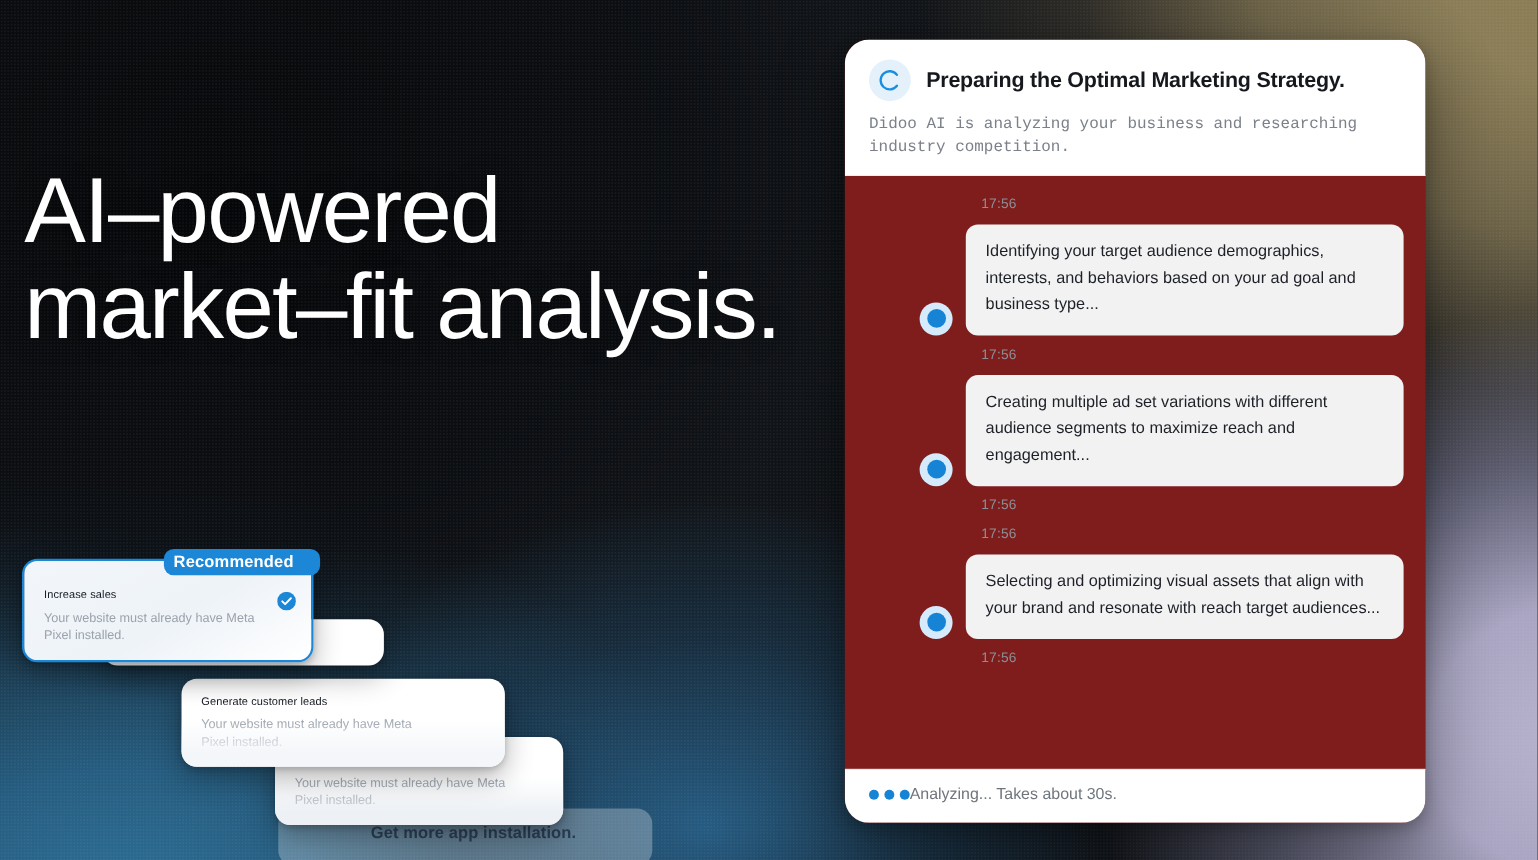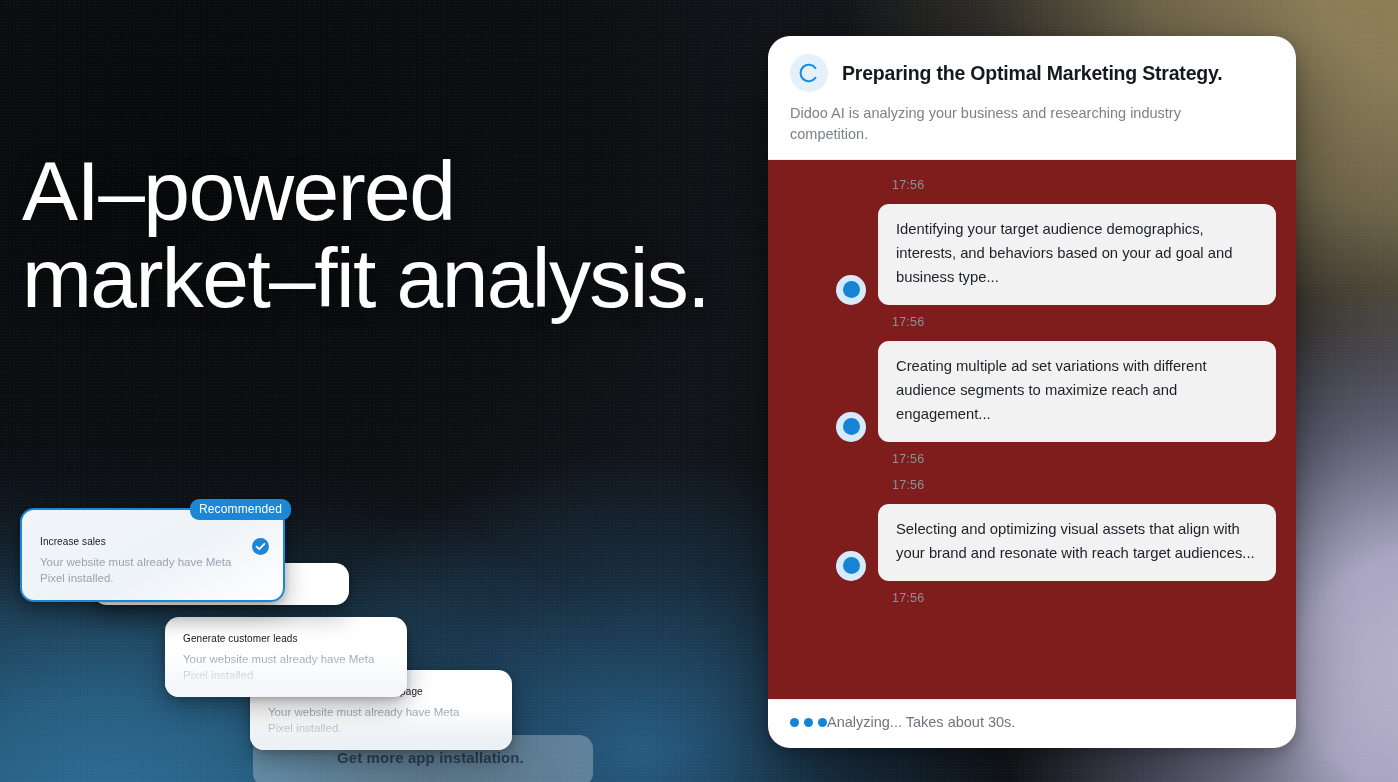--- a/index.html
+++ b/index.html
@@ -104,21 +104,21 @@
 
   #card-0 {
     left: 20px; top: 508px;
     width: 265px;
     background: linear-gradient(150deg, #f2f6fa 0%, #eef3f8 55%, #ffffff 100%);
     border: 2px solid #1c87d6;
     z-index: 5;
     padding-top: 26px;
   }
   #card-1 { left: 93px;  top: 563px; width: 256px; z-index: 4; }
-  #card-2 { left: 165px; top: 617px; width: 242px; z-index: 3; }
+  #card-2 { left: 165px; top: 617px; width: 294px; z-index: 3; }
   #card-3 { left: 250px; top: 670px; width: 262px; z-index: 2; }
   #card-4 {
     left: 253px; top: 735px; width: 340px; z-index: 1;
     background: rgba(255,255,255,.28);
     box-shadow: none;
     padding: 14px 18px 20px 84px;
   }
   #card-4 .card-title { color: #203046; opacity: .82; font-weight: 700; font-size: 15px; }
 
   .card-fade {
@@ -129,24 +129,24 @@
     pointer-events: none;
   }
   #card-2 .card-fade { background: linear-gradient(180deg, rgba(255,255,255,0) 0%, rgba(243,246,249,.9) 70%); }
   #card-3 .card-fade { background: linear-gradient(180deg, rgba(255,255,255,0) 0%, rgba(230,236,242,.75) 75%); }
 
   .badge-recommended {
     position: absolute;
     right: -8px; top: -11px;
     background: #1c87d6;
     color: #ffffff;
-    font-size: 12px;
-    font-weight: 400;
+    font-size: 15px;
+    font-weight: 700;
     letter-spacing: .15px;
-    padding: 3px 9px 4px 9px;
+    padding: 3px 24px 4px 9px;
     border-radius: 9px;
     white-space: nowrap;
   }
   .check-icon {
     position: absolute;
     right: 14px; top: 28px;
     width: 17px; height: 17px;
   }
 
   
@@ -187,20 +187,21 @@
     font-weight: 700;
     color: #15181d;
     letter-spacing: -.2px;
   }
   .chat-subtitle {
     margin-top: 11px;
     font-size: 14.5px;
     line-height: 1.45;
     color: #7b818a;
     max-width: 455px;
+    font-family: Liberation Mono, monospace;
   }
 
   .chat-body {
     flex: 1 1 auto;
     overflow: hidden;
     padding: 14px 20px 4px 20px;
     position: relative;
     margin-left: 44px;
   }
   .time-stamp {

